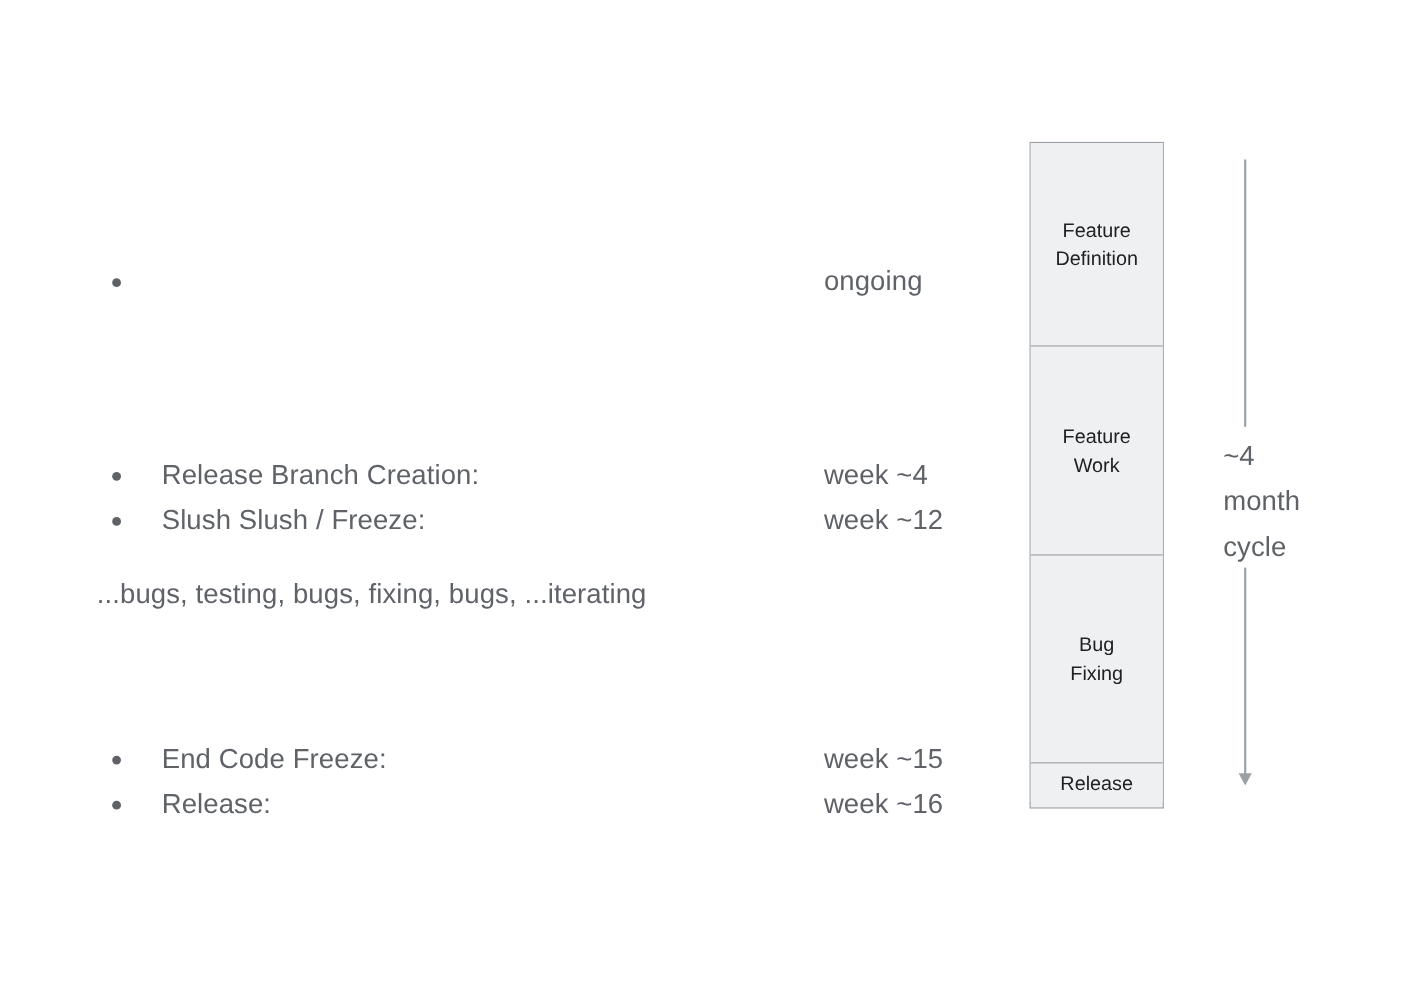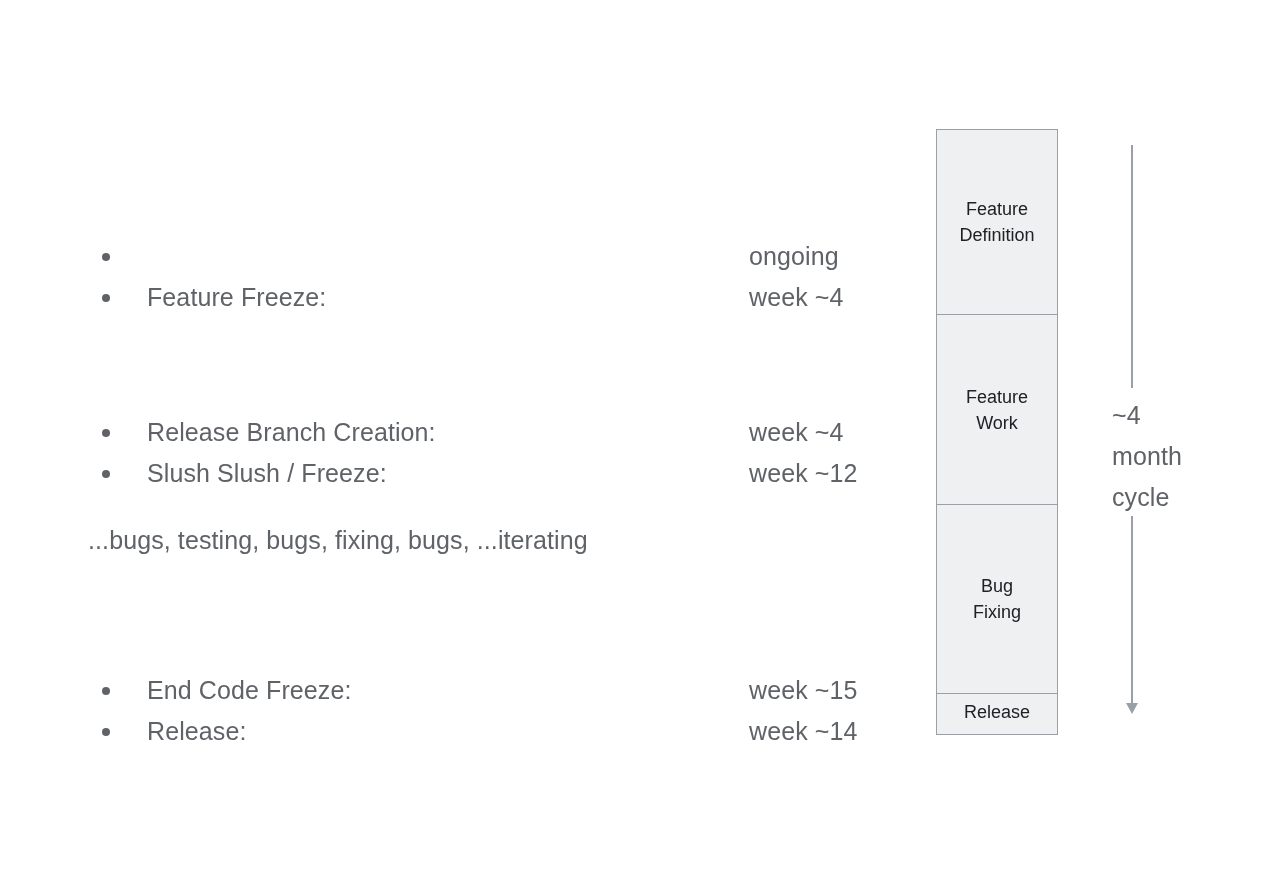--- a/index.html
+++ b/index.html
@@ -148,25 +148,20 @@
 </head>
 <body>
 
 <div class="slide">
 
   <div class="bullet-group" id="group-0">
     <div class="bullet-row">
       <span class="bullet-dot"></span>
       <span class="bullet-value">ongoing</span>
     </div>
-    <div class="bullet-row">
-      <span class="bullet-dot"></span>
-      <span class="bullet-label">Feature Freeze:</span>
-      <span class="bullet-value">week ~4</span>
-    </div>
   </div>
 
   <div class="bullet-group" id="group-1">
     <div class="bullet-row">
       <span class="bullet-dot"></span>
       <span class="bullet-label">Release Branch Creation:</span>
       <span class="bullet-value">week ~4</span>
     </div>
     <div class="bullet-row">
       <span class="bullet-dot"></span>
@@ -179,21 +174,21 @@
 
   <div class="bullet-group" id="group-2">
     <div class="bullet-row">
       <span class="bullet-dot"></span>
       <span class="bullet-label">End Code Freeze:</span>
       <span class="bullet-value">week ~15</span>
     </div>
     <div class="bullet-row">
       <span class="bullet-dot"></span>
       <span class="bullet-label">Release:</span>
-      <span class="bullet-value">week ~14</span>
+      <span class="bullet-value">week ~16</span>
     </div>
   </div>
 
   <div class="phase-bar">
     <div class="phase-cell" id="phase-0">
       <span>
         <span>Feature</span><br>
         <span>Definition</span>
       </span>
     </div>

